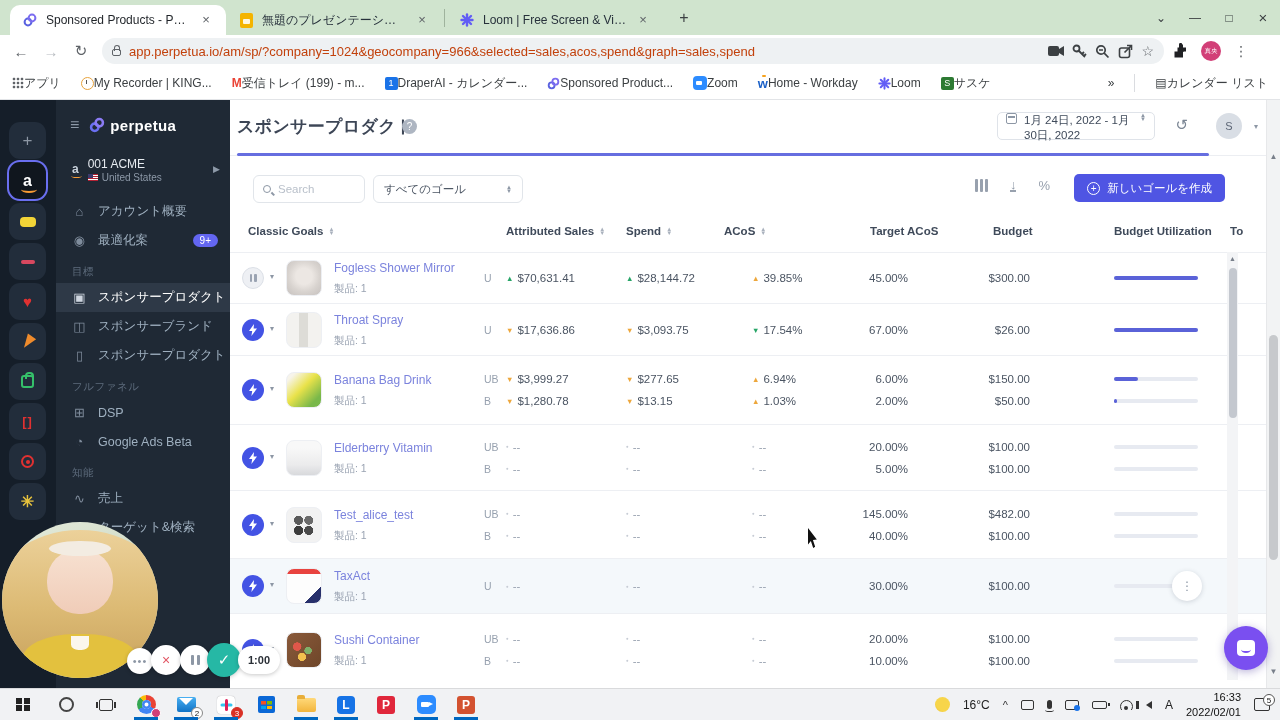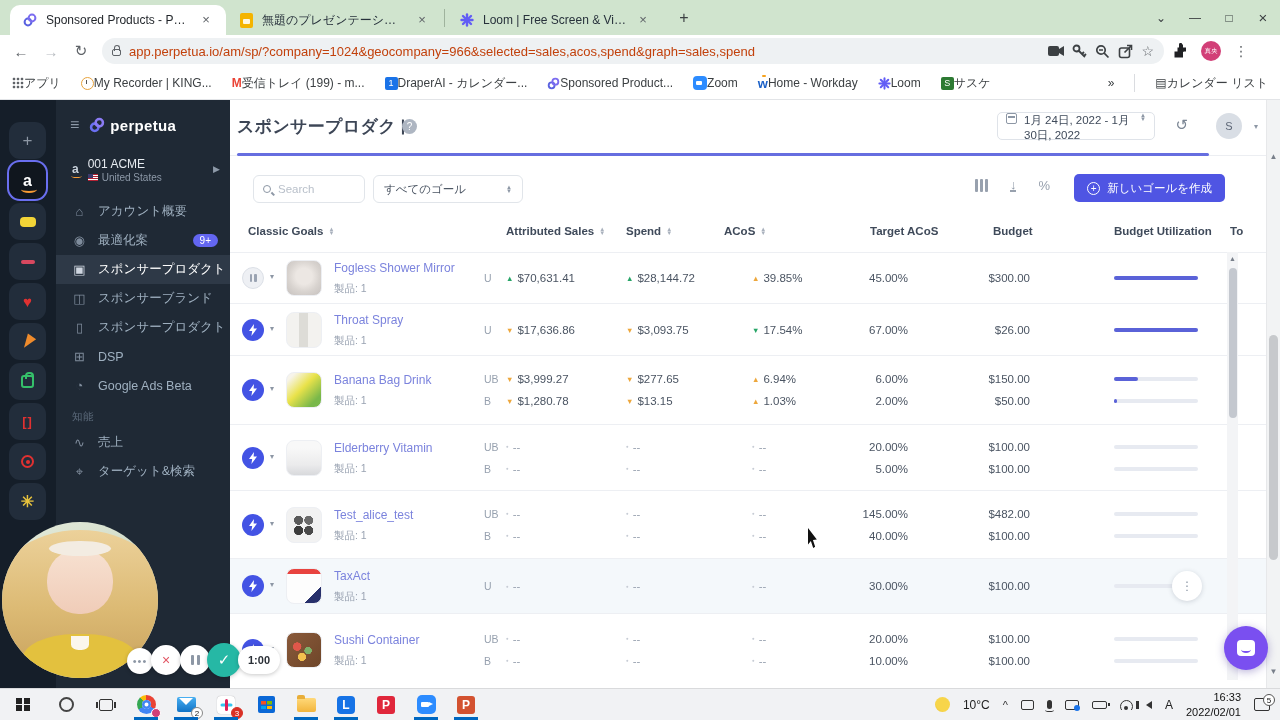--- a/index.html
+++ b/index.html
@@ -448,32 +448,34 @@
     </div>
     <div class="snav-item">
         <span class="nico">⌂</span>
         <span>アカウント概要</span>
       </div>
     <div class="snav-item">
         <span class="nico">◉</span>
         <span>最適化案</span>
         <span class="navbadge">9+</span>
       </div>
+    <div class="snav-sec">目標</div>
     <div class="snav-item active">
         <span class="nico">▣</span>
         <span>スポンサープロダクト</span>
       </div>
     <div class="snav-item">
         <span class="nico">◫</span>
         <span>スポンサーブランド</span>
       </div>
     <div class="snav-item">
         <span class="nico">▯</span>
         <span>スポンサープロダクト</span>
       </div>
+    <div class="snav-sec">フルファネル</div>
     <div class="snav-item">
         <span class="nico">⊞</span>
         <span>DSP</span>
       </div>
     <div class="snav-item">
         <span class="nico">◔</span>
         <span>Google Ads Beta</span>
       </div>
     <div class="snav-sec">知能</div>
     <div class="snav-item">
@@ -851,21 +853,21 @@
         <span class="redpico">P</span>
       </div>
     <div class="tbtn run">
         <span class="zoomico"></span>
       </div>
     <div class="tbtn run">
         <span class="pptico">P</span>
       </div>
     <div class="tright">
       <span class="moonico"></span>
-      <span style="font-size:12px">10°C</span>
+      <span style="font-size:12px">16°C</span>
       <span class="trico">^</span>
       <span class="tabletico"></span>
       <span class="micico"></span>
       <span class="castico"></span>
       <span class="batico"></span>
       <span class="wifiico"></span>
       <span class="spkico"></span>
       <span style="font-size:12px">A</span>
       <span class="clock"><span>16:33</span><br><span>2022/02/01</span></span>
       <span class="notifico">

